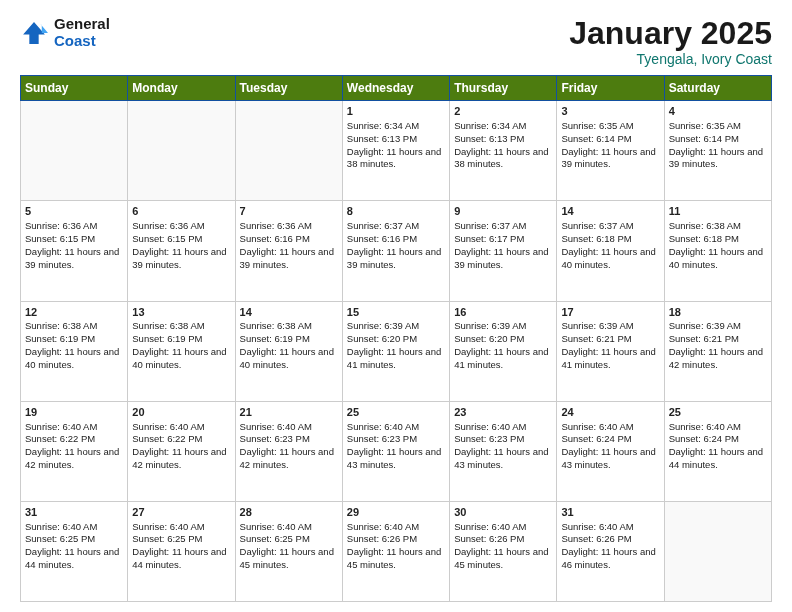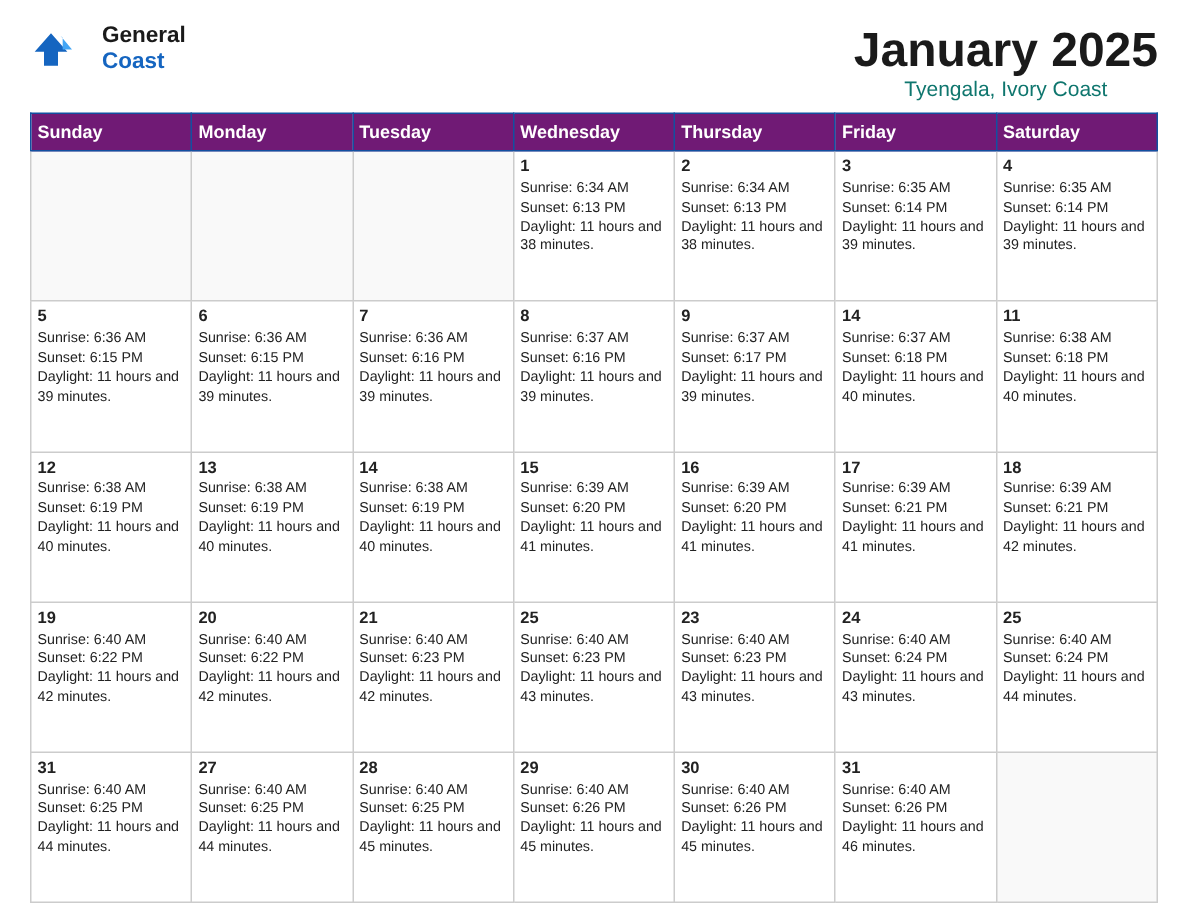--- a/index.html
+++ b/index.html
@@ -20,48 +20,48 @@
     }
     .header {
       display: flex;
       justify-content: space-between;
       align-items: flex-start;
       margin-bottom: 8px;
     }
     .logo {
       display: flex;
       align-items: center;
-      gap: 20px;
+      gap: 6px;
     }
     .logo-icon {
       width: 28px;
       height: 28px;
     }
     .title-block {
-      text-align: center;
+      text-align: right;
     }
     .month-title {
       font-size: 32px;
       font-weight: bold;
       color: #1a1a1a;
       line-height: 1.1;
     }
     .subtitle {
       font-size: 14px;
       color: #0f766e;
     }
     .calendar {
       flex: 1;
       border: 1px solid #ccc;
       border-collapse: collapse;
       width: 100%;
       table-layout: fixed;
     }
     .calendar th {
-      background: #701a75;
+      background: #4d7c0f;
       color: #fff;
       font-size: 12px;
       font-weight: bold;
       padding: 5px 4px;
       text-align: left;
       border: 1px solid #1250a0;
     }
     .calendar td {
       vertical-align: top;
       border: 1px solid #ccc;

